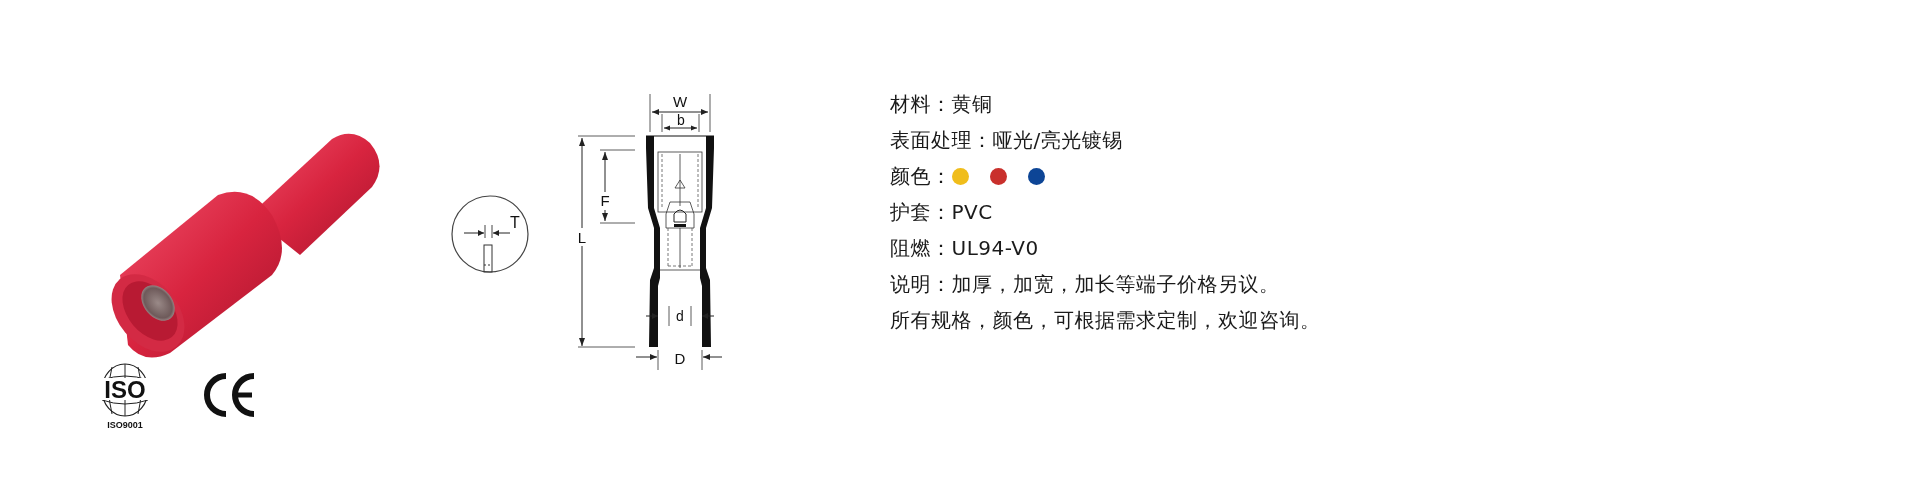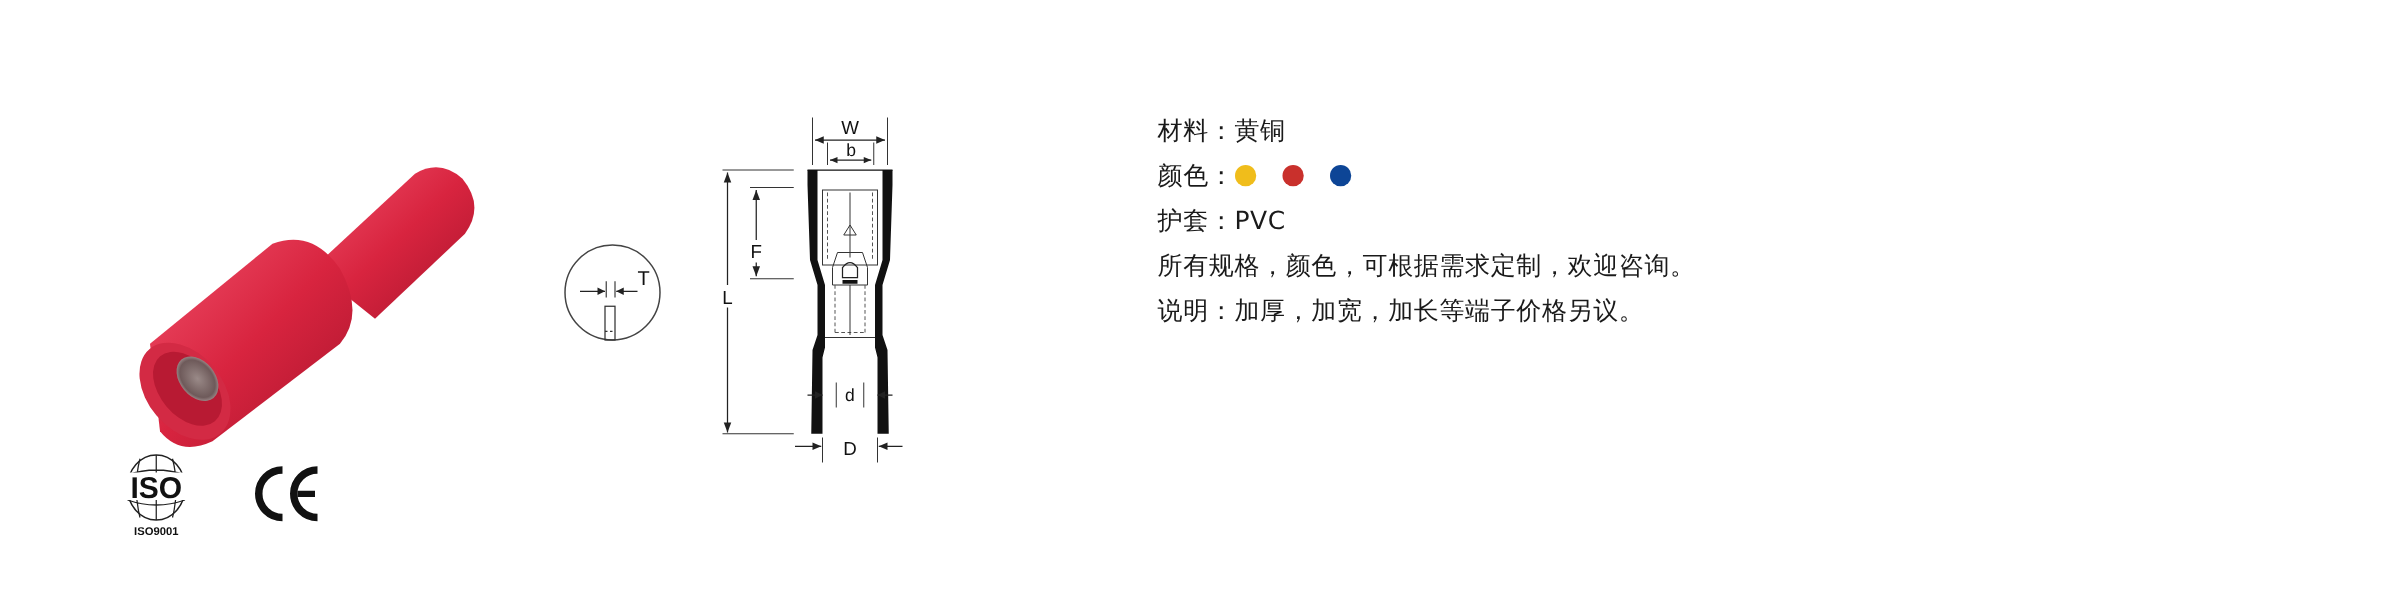--- a/index.html
+++ b/index.html
@@ -5,21 +5,21 @@
   html, body { margin: 0; padding: 0; }
   body {
     width: 1920px; height: 490px; background: #ffffff; position: relative; overflow: hidden;
     font-family: "DejaVu Sans", "Liberation Sans", sans-serif; color: #1a1a1a;
   }
   .product { position: absolute; left: 100px; top: 125px; width: 310px; height: 240px; }
   .certs { position: absolute; left: 90px; top: 362px; width: 300px; height: 70px; }
   .cert { position: absolute; top: 0; }
   .detail { position: absolute; left: 440px; top: 185px; width: 110px; height: 110px; }
   .drawing { position: absolute; left: 570px; top: 88px; width: 175px; height: 285px; }
-  .specs { position: absolute; left: 926px; top: 86px; }
+  .specs { position: absolute; left: 890px; top: 86px; }
   .spec-line { height: 36px; line-height: 36px; font-size: 20px; white-space: nowrap; letter-spacing: 0.5px; }
   .dot { display: inline-block; width: 17px; height: 17px; border-radius: 50%; vertical-align: -2px; margin-right: 21px; }
   .dot:first-of-type { margin-left: 2px; }
   svg text { font-family: "Liberation Sans", sans-serif; }
 </style>
 </head>
 <body>
 
 <div class="product">
   <svg width="310" height="240" viewBox="0 0 310 240">
@@ -146,20 +146,26 @@
     <polygon points="133,269 140,266 140,272" fill="#222"></polygon>
     <text x="110" y="276" font-size="15" text-anchor="middle" fill="#111">D</text>
   </svg>
 </div>
 
 <div class="specs">
   <div class="spec-line">
     <span>材料：</span><span>黄铜</span>
   </div>
   <div class="spec-line">
+    <span>表面处理：</span><span>哑光/亮光镀锡</span>
+  </div>
+  <div class="spec-line">
     <span>颜色：</span><span class="dot" style="background:#f0bd1b"></span><span class="dot" style="background:#c9302c"></span><span class="dot" style="background:#0d4596"></span>
   </div>
   <div class="spec-line">
     <span>护套：</span><span>PVC</span>
   </div>
+  <div class="spec-line">
+    <span>阻燃：</span><span>UL94-V0</span>
+  </div>
+  <div class="spec-line">说明：加厚，加宽，加长等端子价格另议。</div>
   <div class="spec-line">所有规格，颜色，可根据需求定制，欢迎咨询。</div>
-  <div class="spec-line">说明：加厚，加宽，加长等端子价格另议。</div>
 </div>
 
 </body></html>

